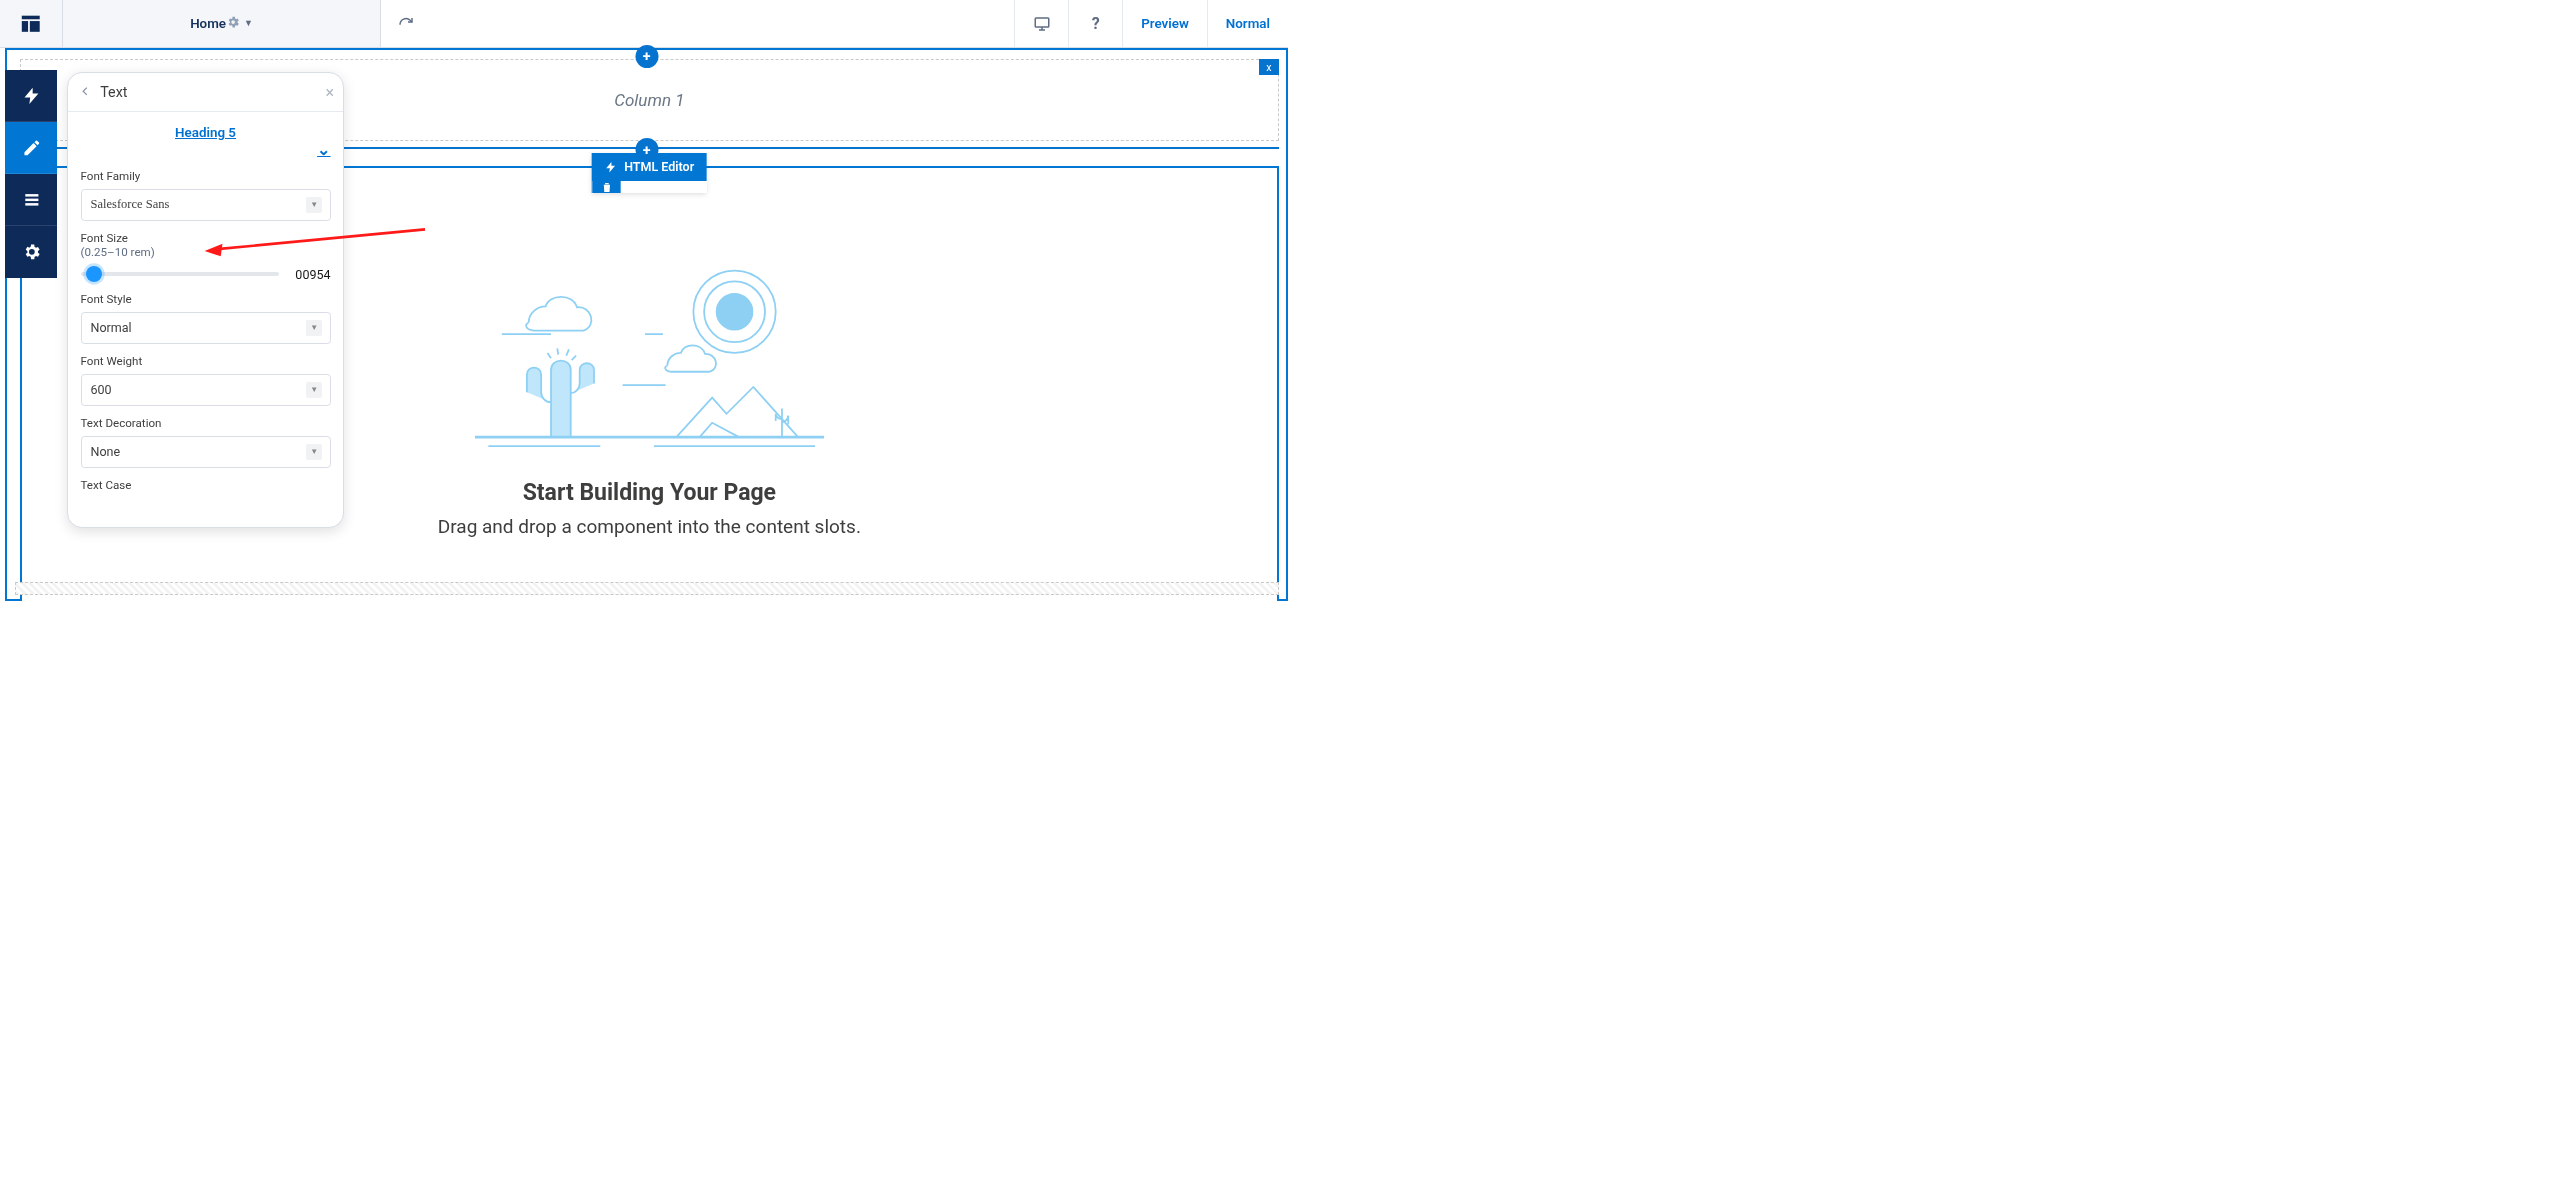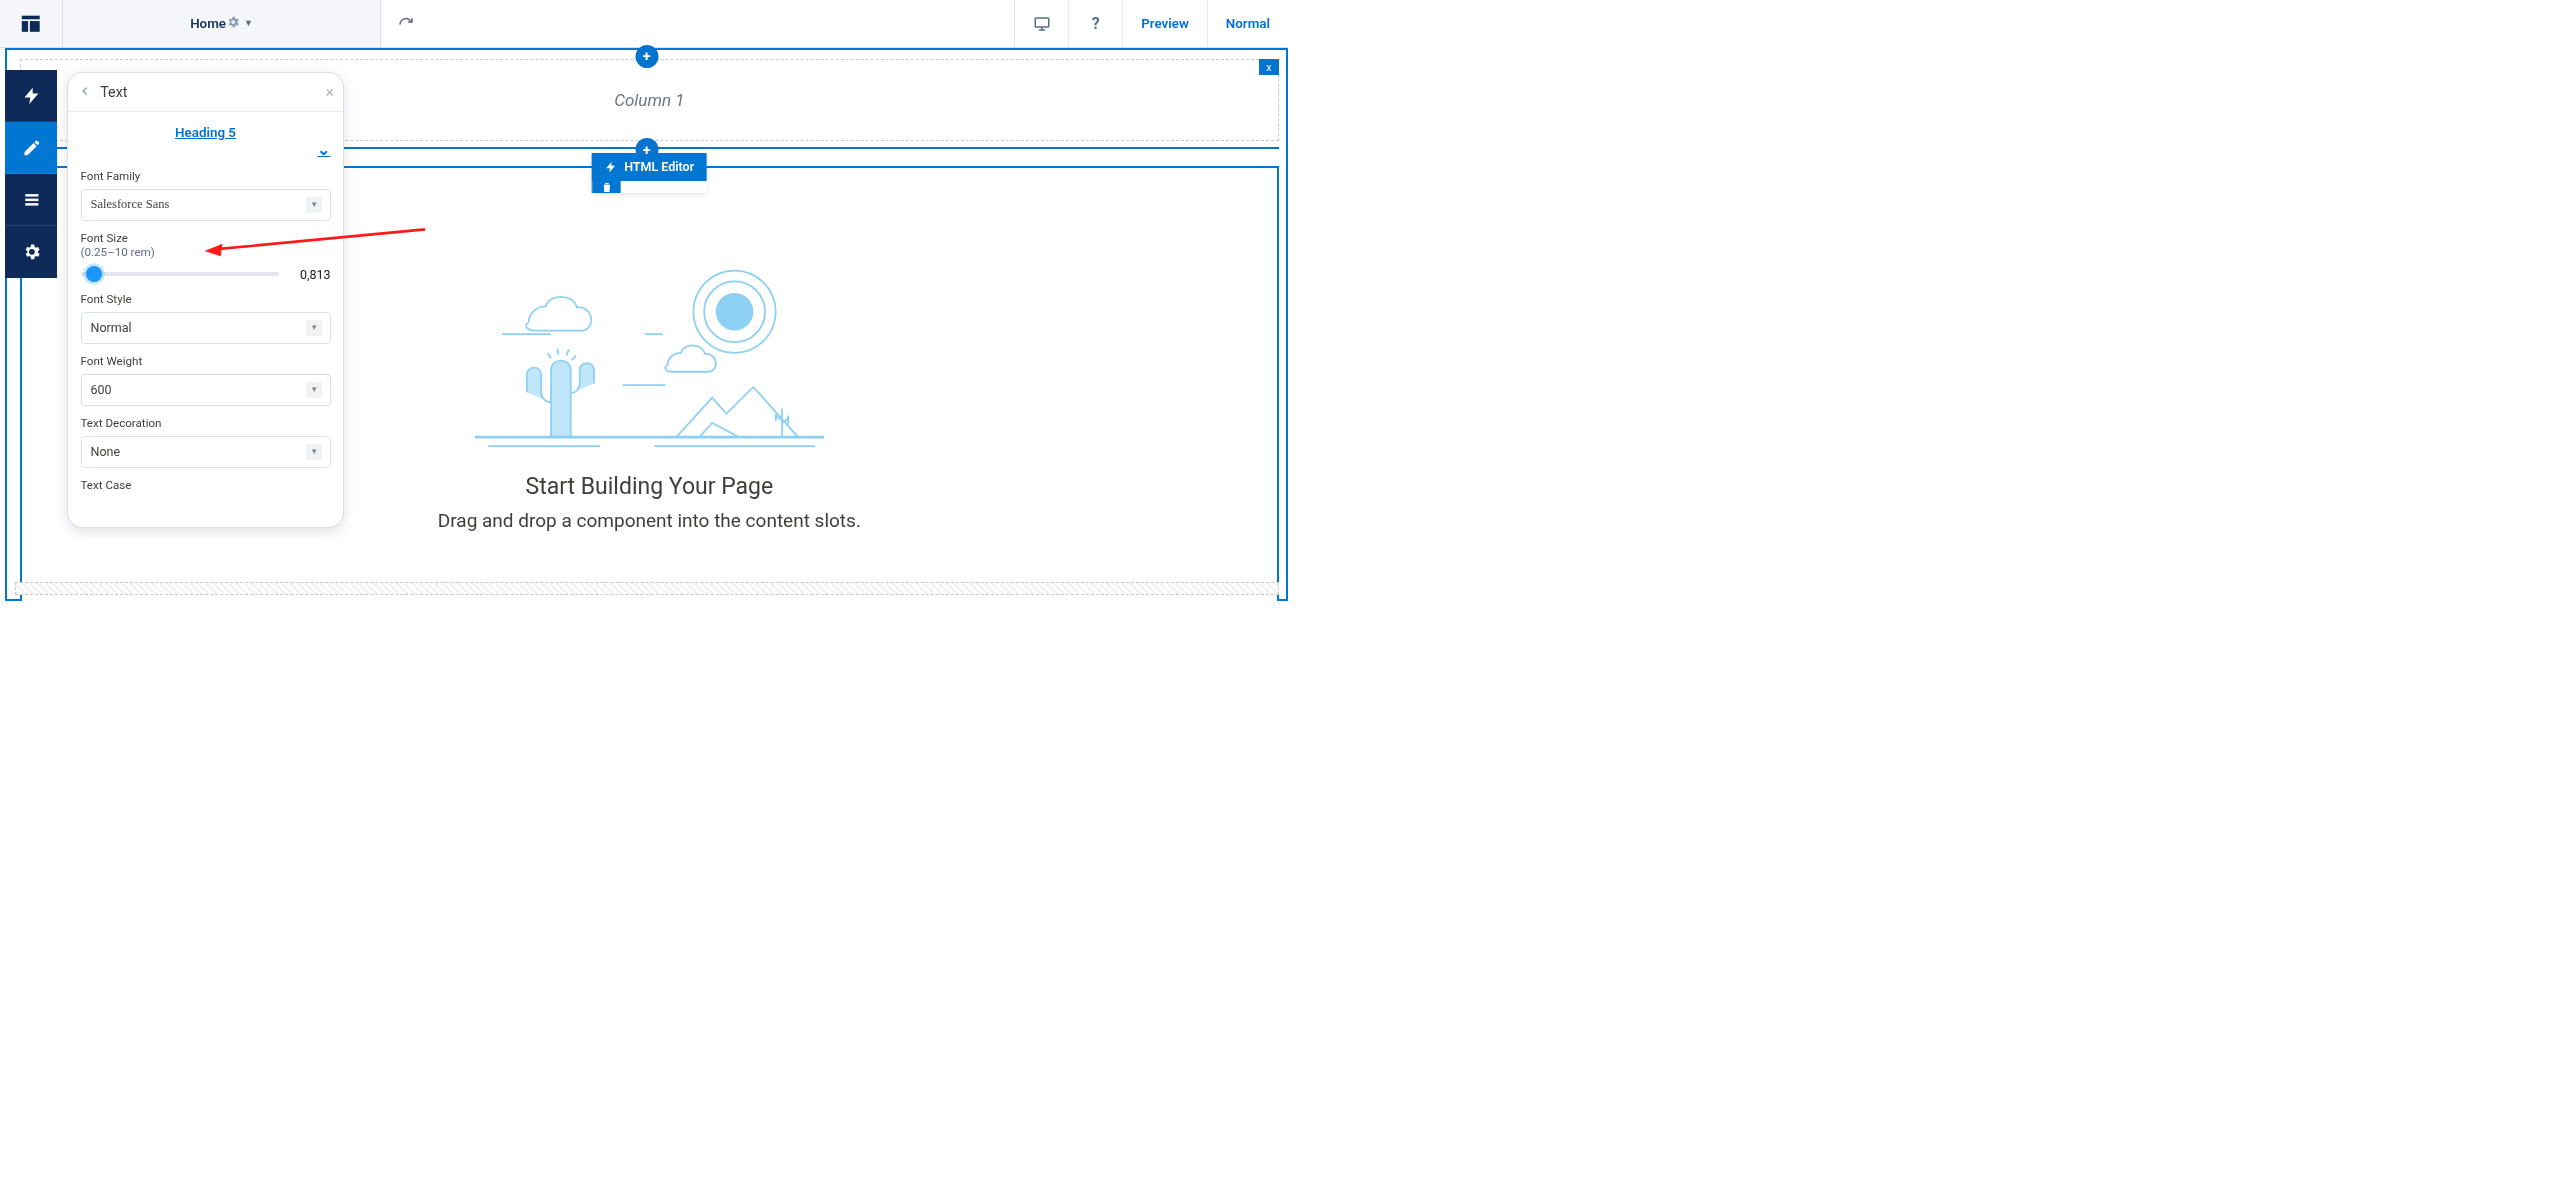--- a/index.html
+++ b/index.html
@@ -245,22 +245,22 @@
     width:29px;
     display:flex; align-items:center; justify-content:center;
     border-left:0.9px solid rgba(255,255,255,.35);
   }
   .illus {
     width:367px; height:206px;
     margin:90px auto 0 auto;
     display:block;
   }
   .bigmsg {
-    text-align:center; font-size:23px; color:#3e3e3c; font-weight:400;
-    margin-top:9px;
+    text-align:center; font-size:23px; color:#3e3e3c; font-weight:700;
+    margin-top:15px;
   }
   .submsg {
     text-align:center; font-size:19px; color:#3e3e3c;
     margin-top:9px;
   }
 
   
   .arrow {
     position:absolute;
     z-index:200;
@@ -422,21 +422,21 @@
       <span style="font-family:Georgia,serif;">Salesforce Sans</span>
       <span class="tri">▼</span>
     </div>
 
     <div class="lbl" style="margin-bottom:0">Font Size</div>
     <div class="lbl sub">(0.25–10 rem)</div>
     <div class="slider-row">
       <div class="track">
         <div class="thumb"></div>
       </div>
-      <div class="sliderval">0,813</div>
+      <div class="sliderval">00954</div>
     </div>
 
     <div class="lbl">Font Style</div>
     <div class="select">
       <span>Normal</span>
       <span class="tri">▼</span>
     </div>
 
     <div class="lbl">Font Weight</div>
     <div class="select">

